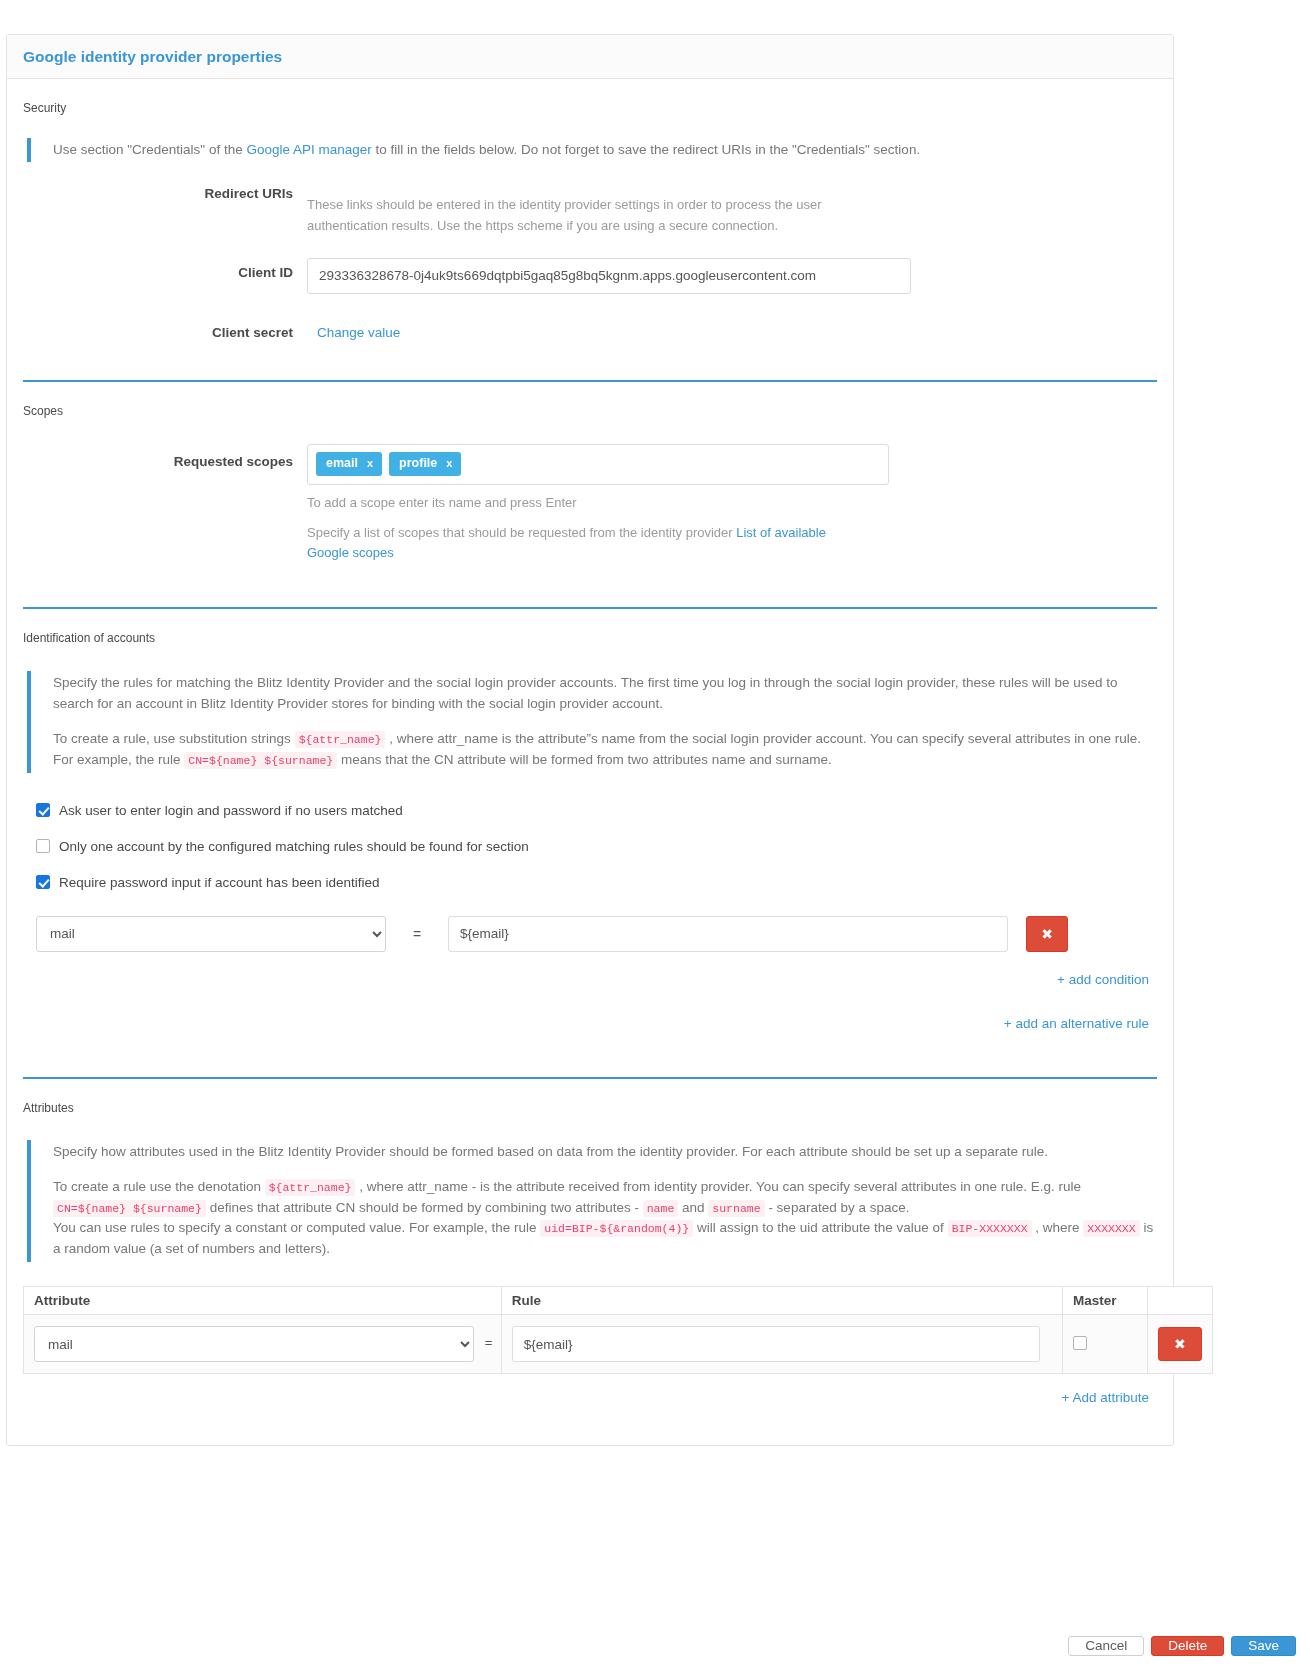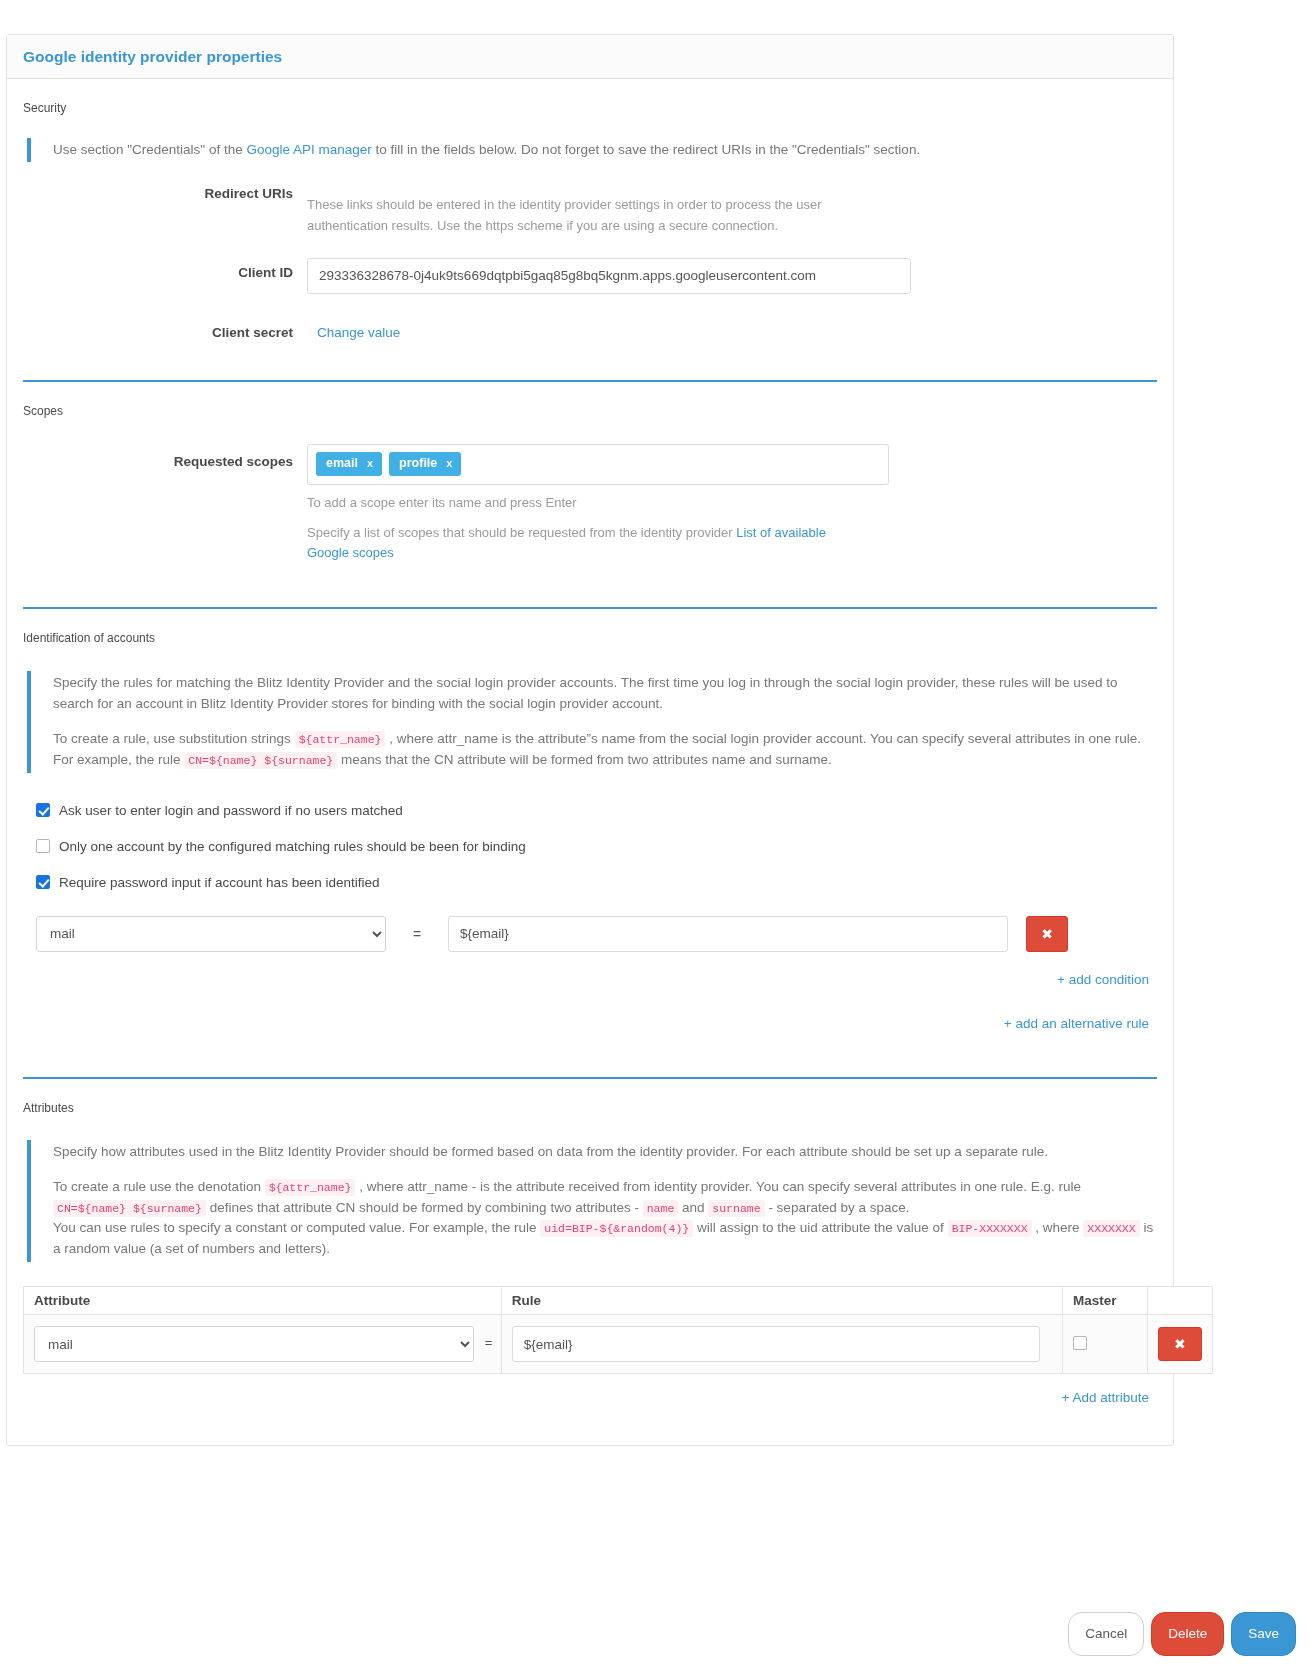--- a/index.html
+++ b/index.html
@@ -338,23 +338,23 @@
 
   
   .footer {
     position: absolute;
     right: 14px;
     bottom: 14px;
     display: flex;
     gap: 7px;
   }
   .btn {
-    border-radius: 14px;
-    font-size: 13.5px;
-    padding: 12px 16px;
+    border-radius: 3px;
+    font-size: 13.5px;
+    padding: 0 16px;
     cursor: pointer;
     border: 1px solid transparent;
     font-family: "Liberation Sans", sans-serif;
     line-height: 1.3;
   }
   .btn-default {
     background: #fff;
     border-color: #cfcfcf;
     color: #5a5a5a;
   }
@@ -445,21 +445,21 @@
         <p><span>To create a rule, use substitution strings </span><code class="tok">${attr_name}</code><span> , where attr_name is the attribute”s name from the social login provider account. You can specify several attributes in one rule. For example, the rule </span><code class="tok">CN=${name} ${surname}</code><span> means that the CN attribute will be formed from two attributes name and surname.</span></p>
       </div>
 
       <div class="cbrow" style="margin-top:30px;">
         <span class="cbox checked"></span>
         <span class="cblabel">Ask user to enter login and password if no users matched</span>
       </div>
 
       <div class="cbrow" style="margin-top:21px;">
         <span class="cbox"></span>
-        <span class="cblabel">Only one account by the configured matching rules should be been for binding</span>
+        <span class="cblabel">Only one account by the configured matching rules should be found for section</span>
       </div>
 
       <div class="cbrow" style="margin-top:21px;">
         <span class="cbox checked"></span>
         <span class="cblabel">Require password input if account has been identified</span>
       </div>
 
       <div class="rule-row">
         <select class="sel">
           <option>mail</option>

